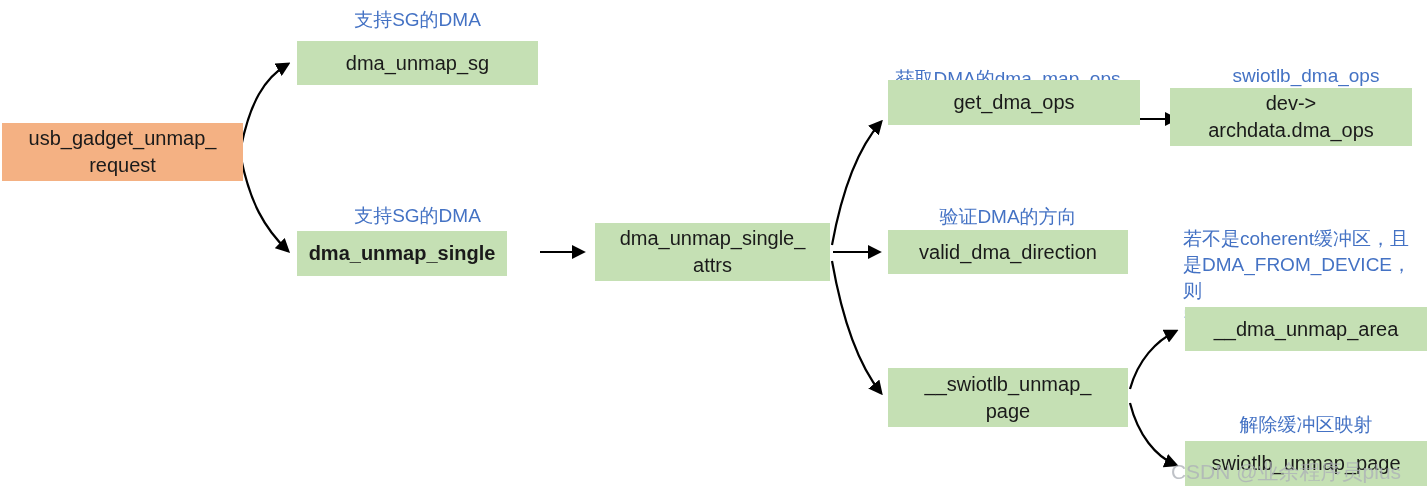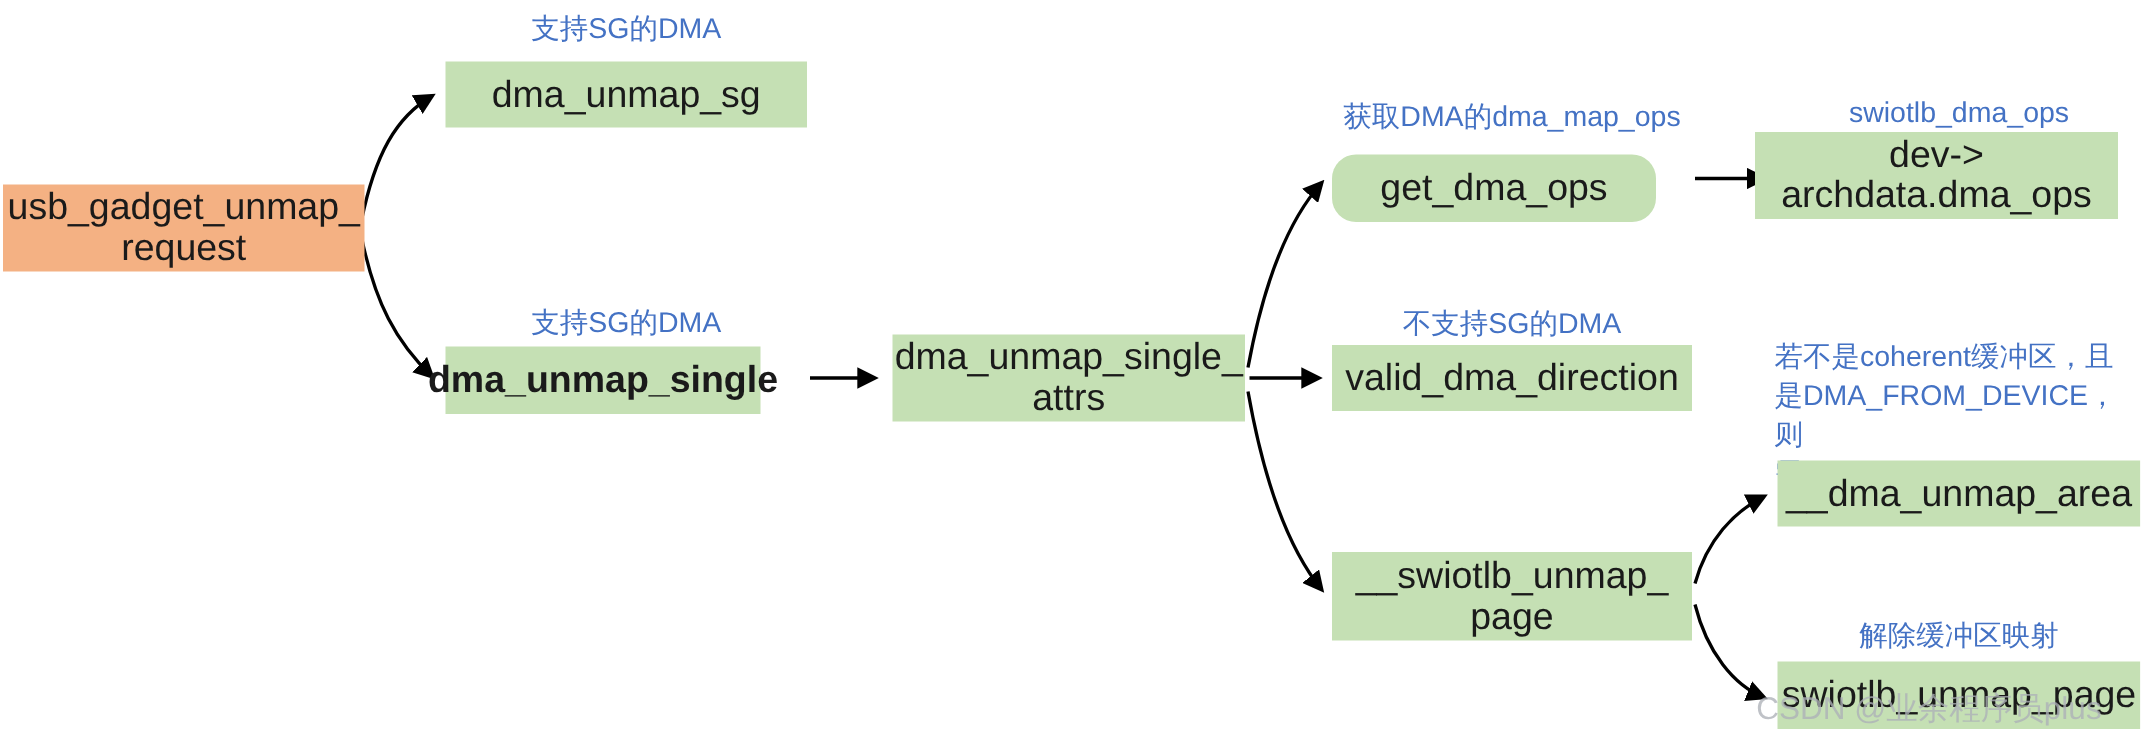--- a/index.html
+++ b/index.html
@@ -22,21 +22,21 @@
     z-index: 1;
   }
 
   .node {
     position: absolute;
     display: flex;
     align-items: center;
     justify-content: center;
     text-align: center;
     white-space: pre-line;
-    font-size: 25px;
+    font-size: 20px;
     line-height: 27px;
     color: #1a1a1a;
     z-index: 2;
   }
   .node.green { background: #c5e0b4; }
   .node.orange { background: #f4b183; }
   .node.bold { font-weight: 700; }
 
   .note {
     position: absolute;
@@ -56,21 +56,21 @@
     font-size: 21px;
     text-align: center;
     pointer-events: none;
   }
 
   
   .n-root        { left: 2px;    top: 123px; width: 241px; height: 58px; }
   .n-sg          { left: 297px;  top: 41px;  width: 241px; height: 44px; }
   .n-single      { left: 297px;  top: 231px; width: 210px; height: 45px; }
   .n-attrs       { left: 595px;  top: 223px; width: 235px; height: 58px; }
-  .n-getops      { left: 888px;  top: 103px;  width: 216px; height: 45px; border-radius: 16px; }
+  .n-getops      { left: 888px;  top: 80px;  width: 252px; height: 45px; }
   .n-dev         { left: 1170px; top: 88px;  width: 242px; height: 58px; }
   .n-valid       { left: 888px;  top: 230px; width: 240px; height: 44px; }
   .n-swiotlb-w   { left: 888px;  top: 368px; width: 240px; height: 59px; }
   .n-area        { left: 1185px; top: 307px; width: 242px; height: 44px; }
   .n-swiotlb     { left: 1185px; top: 441px; width: 242px; height: 45px; }
 
   
   .t-sg       { left: 297px;  top: 7px;   width: 241px; }
   .t-getops   { left: 876px;  top: 66px;  width: 264px; }
   .t-swops    { left: 1185px; top: 63px;  width: 242px; }
@@ -102,21 +102,21 @@
       <path d="M 1130 119 L 1176 119" marker-end="url(#ah)"></path>
       <path d="M 1130 389 C 1138 360, 1156 341, 1176 331" marker-end="url(#ah)"></path>
       <path d="M 1130 403 C 1138 435, 1156 457, 1176 465" marker-end="url(#ah)"></path>
     </g>
   </svg>
 
   <div class="note t-sg">支持SG的DMA</div>
   <div class="note t-nosg">支持SG的DMA</div>
   <div class="note t-getops">获取DMA的dma_map_ops</div>
   <div class="note t-swops">swiotlb_dma_ops</div>
-  <div class="note t-valid">不支持SG的DMA</div>
+  <div class="note t-valid">验证DMA的方向</div>
   <div class="note t-cache left">若不是coherent缓冲区，且
 是DMA_FROM_DEVICE，则
 需要invalidate cache</div>
   <div class="note t-unmapbuf">解除缓冲区映射</div>
 
   <div class="node orange n-root">usb_gadget_unmap_
 request</div>
   <div class="node green n-sg">dma_unmap_sg</div>
   <div class="node green bold n-single">dma_unmap_single</div>
   <div class="node green n-attrs">dma_unmap_single_

